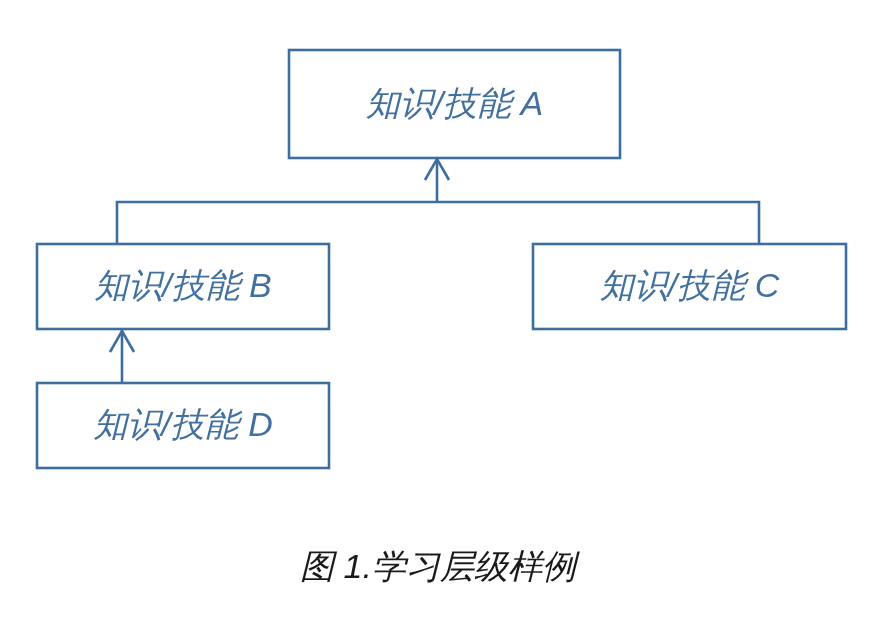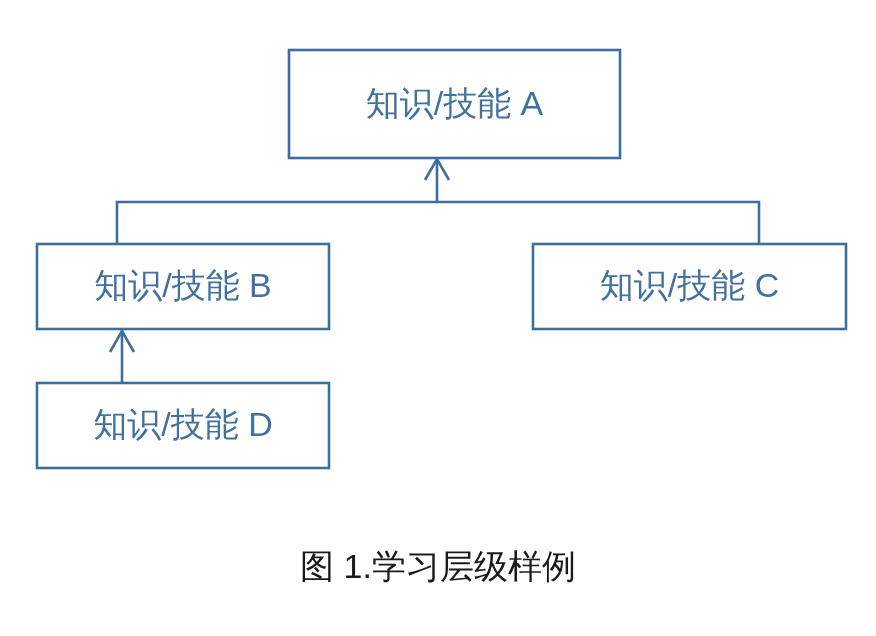--- a/index.html
+++ b/index.html
@@ -12,20 +12,21 @@
     width: 876px;
     height: 636px;
     font-family: "Liberation Sans", "DejaVu Sans", sans-serif;
     overflow: hidden;
   }
   #canvas {
     position: relative;
     width: 876px;
     height: 636px;
     background: #ffffff;
+    font-style: italic;
   }
   svg#diagram {
     position: absolute;
     left: 0;
     top: 0;
     width: 876px;
     height: 636px;
     display: block;
   }
   .node-box {

